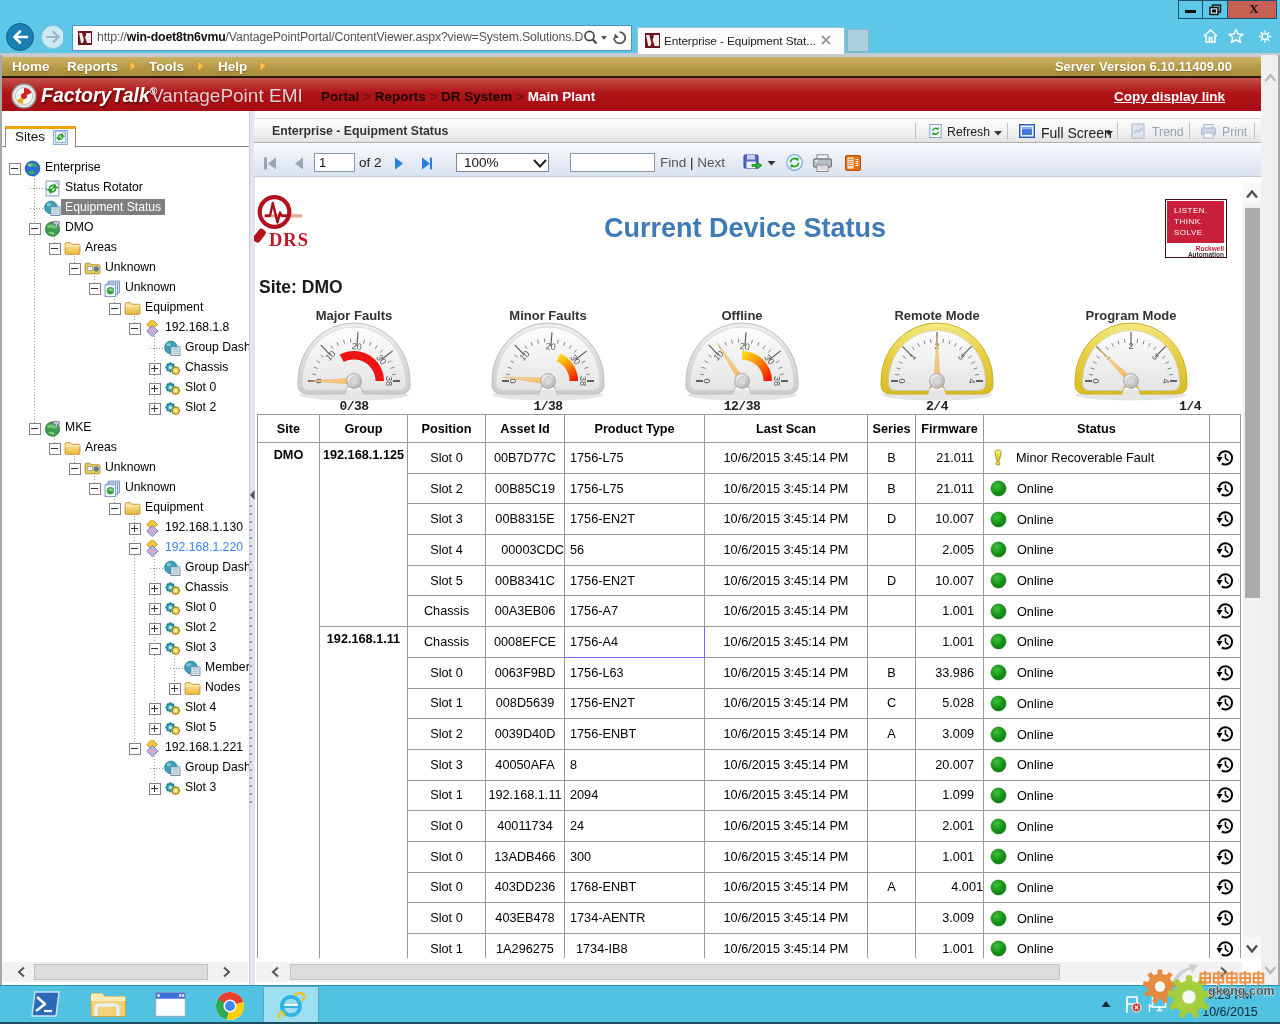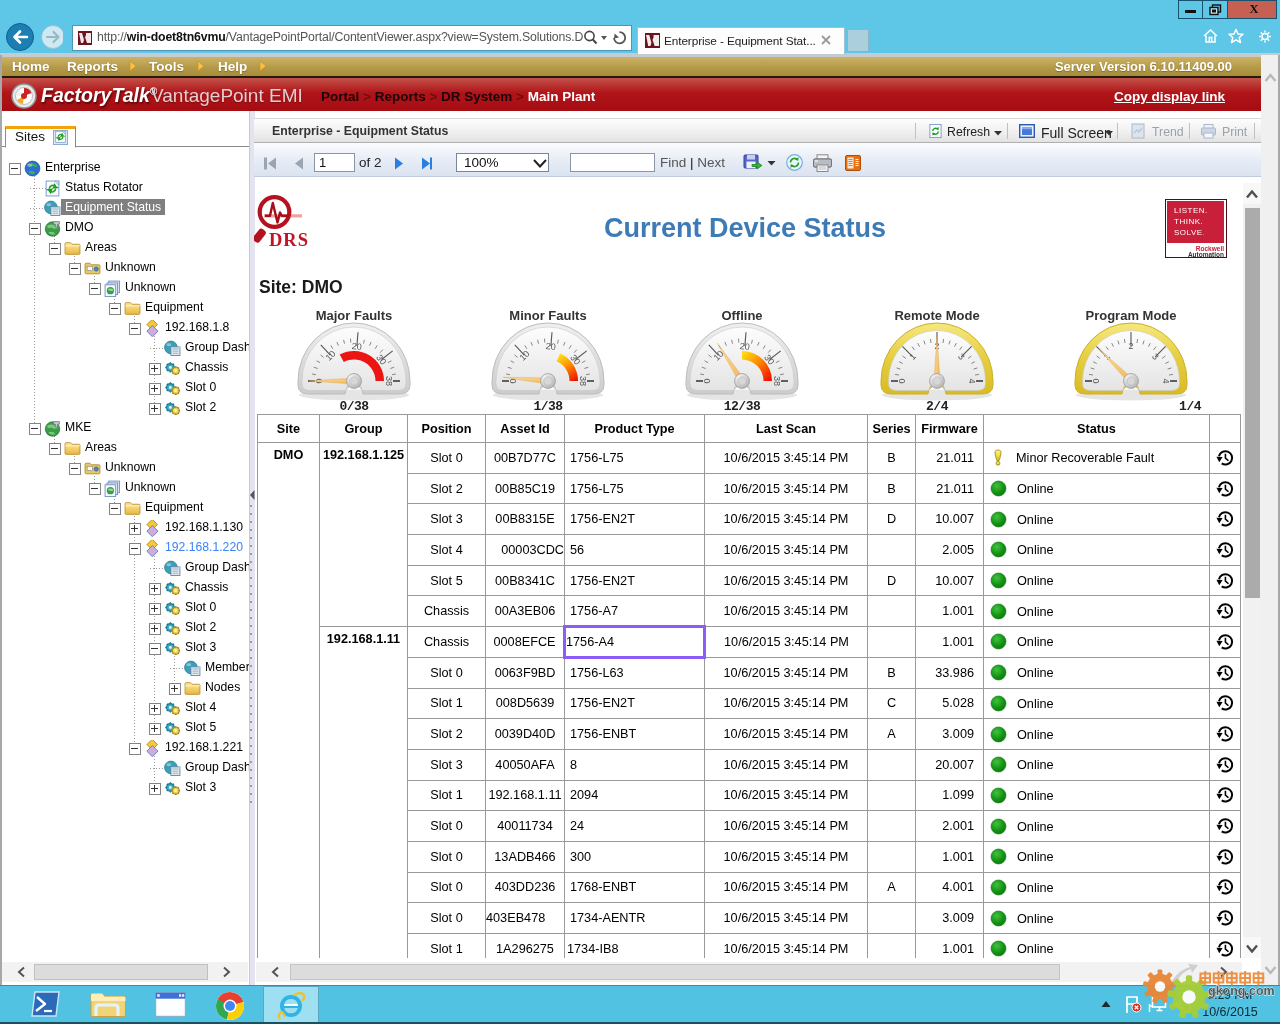--- a/index.html
+++ b/index.html
@@ -909,21 +909,21 @@
               <use href="#gdot"></use>
             </svg><span style="margin-left:10px">Online</span></td>
           <td style="border:1px solid #999;text-align:center"><svg width="18" height="18" viewBox="0 0 17 17" style="vertical-align:middle">
               <use href="#hist"></use>
             </svg></td>
         </tr>
         <tr style="height:30.7px">
           <td rowspan="11" style="border:1px solid #999;text-align:center;vertical-align:top;padding-top:5px;font-weight:bold">192.168.1.11</td>
           <td style="border:1px solid #999;text-align:center">Chassis</td>
           <td style="border:1px solid #999;text-align:center">0008EFCE</td>
-          <td style="border:3px solid #8b5cf6;">1756-A4</td>
+          <td style="border:1px solid #8b5cf6;padding-left:5px">1756-A4</td>
           <td style="border:1px solid #999;text-align:center">10/6/2015 3:45:14 PM</td>
           <td style="border:1px solid #999;text-align:center"></td>
           <td style="border:1px solid #999;text-align:right;padding-right:9px">1.001</td>
           <td style="border:1px solid #999;padding-left:6px"><svg width="17" height="17" viewBox="0 0 16 16" style="vertical-align:-4px">
               <use href="#gdot"></use>
             </svg><span style="margin-left:10px">Online</span></td>
           <td style="border:1px solid #999;text-align:center"><svg width="18" height="18" viewBox="0 0 17 17" style="vertical-align:middle">
               <use href="#hist"></use>
             </svg></td>
         </tr>
@@ -1024,46 +1024,46 @@
           <td style="border:1px solid #999;text-align:center"><svg width="18" height="18" viewBox="0 0 17 17" style="vertical-align:middle">
               <use href="#hist"></use>
             </svg></td>
         </tr>
         <tr style="height:30.7px">
           <td style="border:1px solid #999;text-align:center">Slot 0</td>
           <td style="border:1px solid #999;text-align:center">403DD236</td>
           <td style="border:1px solid #999;padding-left:5px">1768-ENBT</td>
           <td style="border:1px solid #999;text-align:center">10/6/2015 3:45:14 PM</td>
           <td style="border:1px solid #999;text-align:center">A</td>
-          <td style="border:1px solid #999;text-align:right;padding-right:9px">4.001</td>
+          <td style="border:1px solid #999;text-align:right;">4.001</td>
           <td style="border:1px solid #999;padding-left:6px"><svg width="17" height="17" viewBox="0 0 16 16" style="vertical-align:-4px">
               <use href="#gdot"></use>
             </svg><span style="margin-left:10px">Online</span></td>
           <td style="border:1px solid #999;text-align:center"><svg width="18" height="18" viewBox="0 0 17 17" style="vertical-align:middle">
               <use href="#hist"></use>
             </svg></td>
         </tr>
         <tr style="height:30.7px">
           <td style="border:1px solid #999;text-align:center">Slot 0</td>
-          <td style="border:1px solid #999;">403EB478</td>
+          <td style="border:1px solid #999;text-align:center">403EB478</td>
           <td style="border:1px solid #999;padding-left:5px">1734-AENTR</td>
           <td style="border:1px solid #999;text-align:center">10/6/2015 3:45:14 PM</td>
           <td style="border:1px solid #999;text-align:center"></td>
           <td style="border:1px solid #999;text-align:right;padding-right:9px">3.009</td>
           <td style="border:1px solid #999;padding-left:6px"><svg width="17" height="17" viewBox="0 0 16 16" style="vertical-align:-4px">
               <use href="#gdot"></use>
             </svg><span style="margin-left:10px">Online</span></td>
           <td style="border:1px solid #999;text-align:center"><svg width="18" height="18" viewBox="0 0 17 17" style="vertical-align:middle">
               <use href="#hist"></use>
             </svg></td>
         </tr>
         <tr style="height:30.7px">
           <td style="border:1px solid #999;text-align:center">Slot 1</td>
           <td style="border:1px solid #999;text-align:center">1A296275</td>
-          <td style="border:1px solid #999;padding-left:2px">1734-IB8</td>
+          <td style="border:1px solid #999;padding-left:11px">1734-IB8</td>
           <td style="border:1px solid #999;text-align:center">10/6/2015 3:45:14 PM</td>
           <td style="border:1px solid #999;text-align:center"></td>
           <td style="border:1px solid #999;text-align:right;padding-right:9px">1.001</td>
           <td style="border:1px solid #999;padding-left:6px"><svg width="17" height="17" viewBox="0 0 16 16" style="vertical-align:-4px">
               <use href="#gdot"></use>
             </svg><span style="margin-left:10px">Online</span></td>
           <td style="border:1px solid #999;text-align:center"><svg width="18" height="18" viewBox="0 0 17 17" style="vertical-align:middle">
               <use href="#hist"></use>
             </svg></td>
         </tr>

